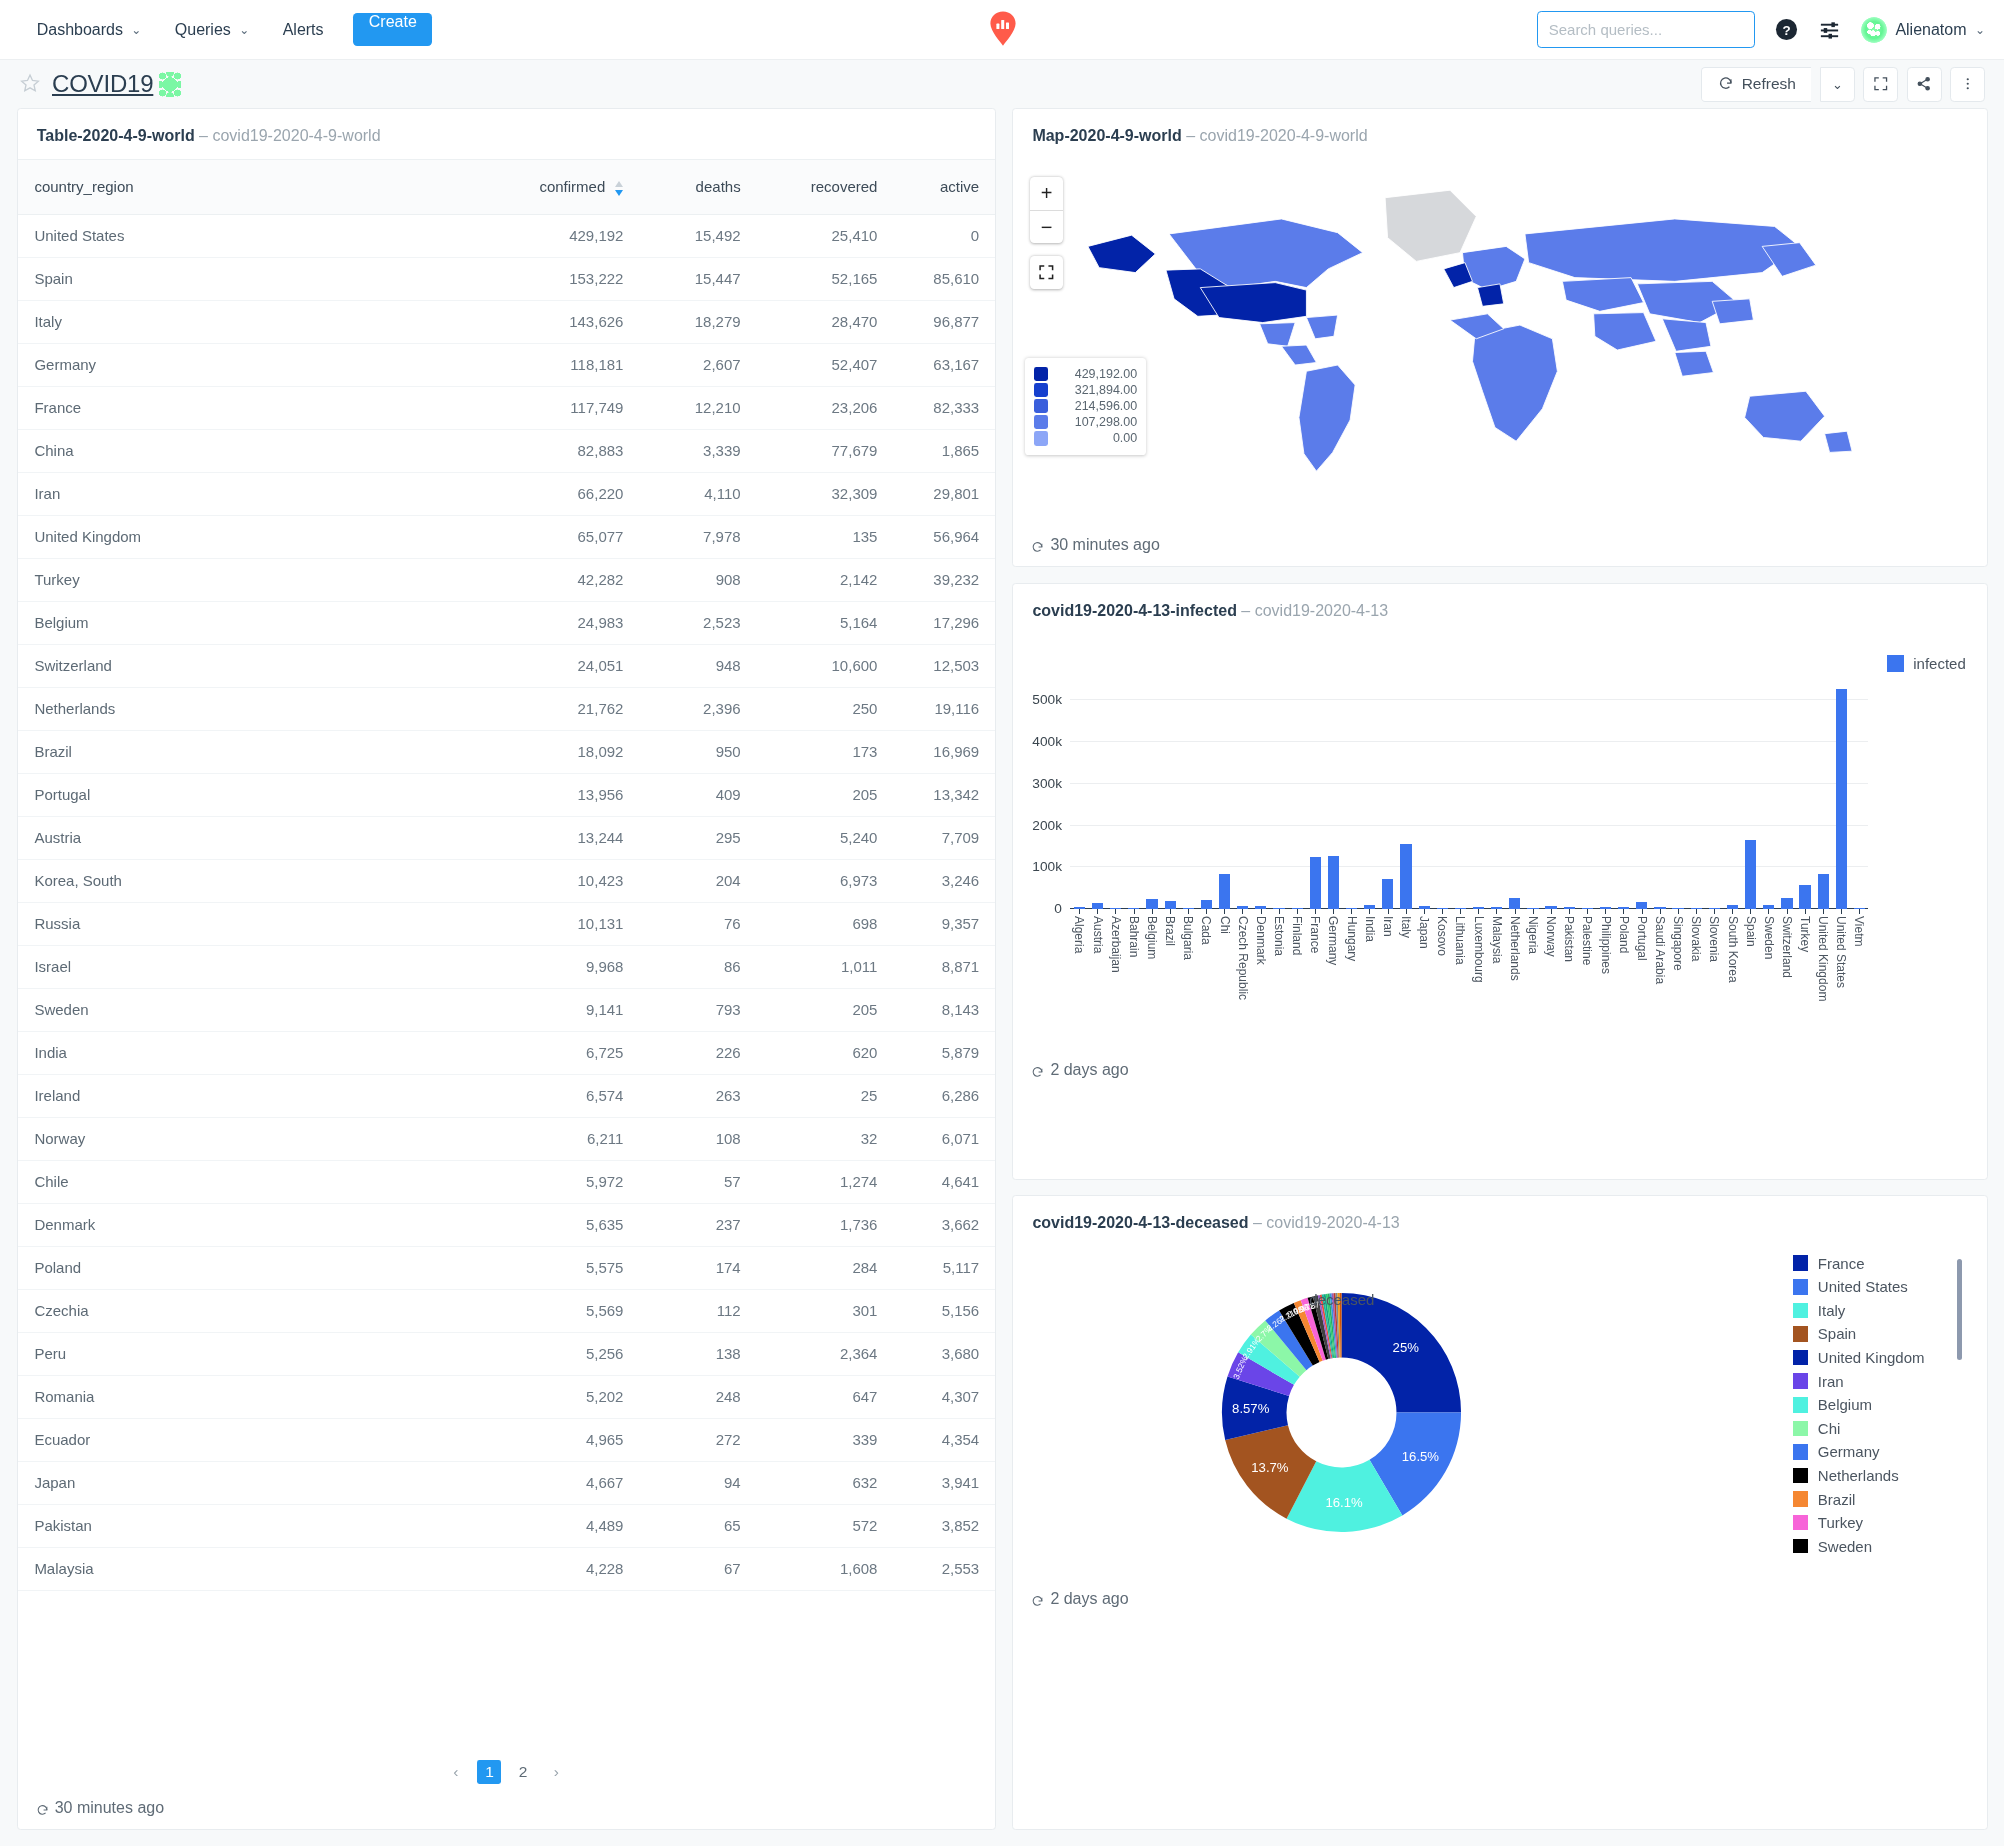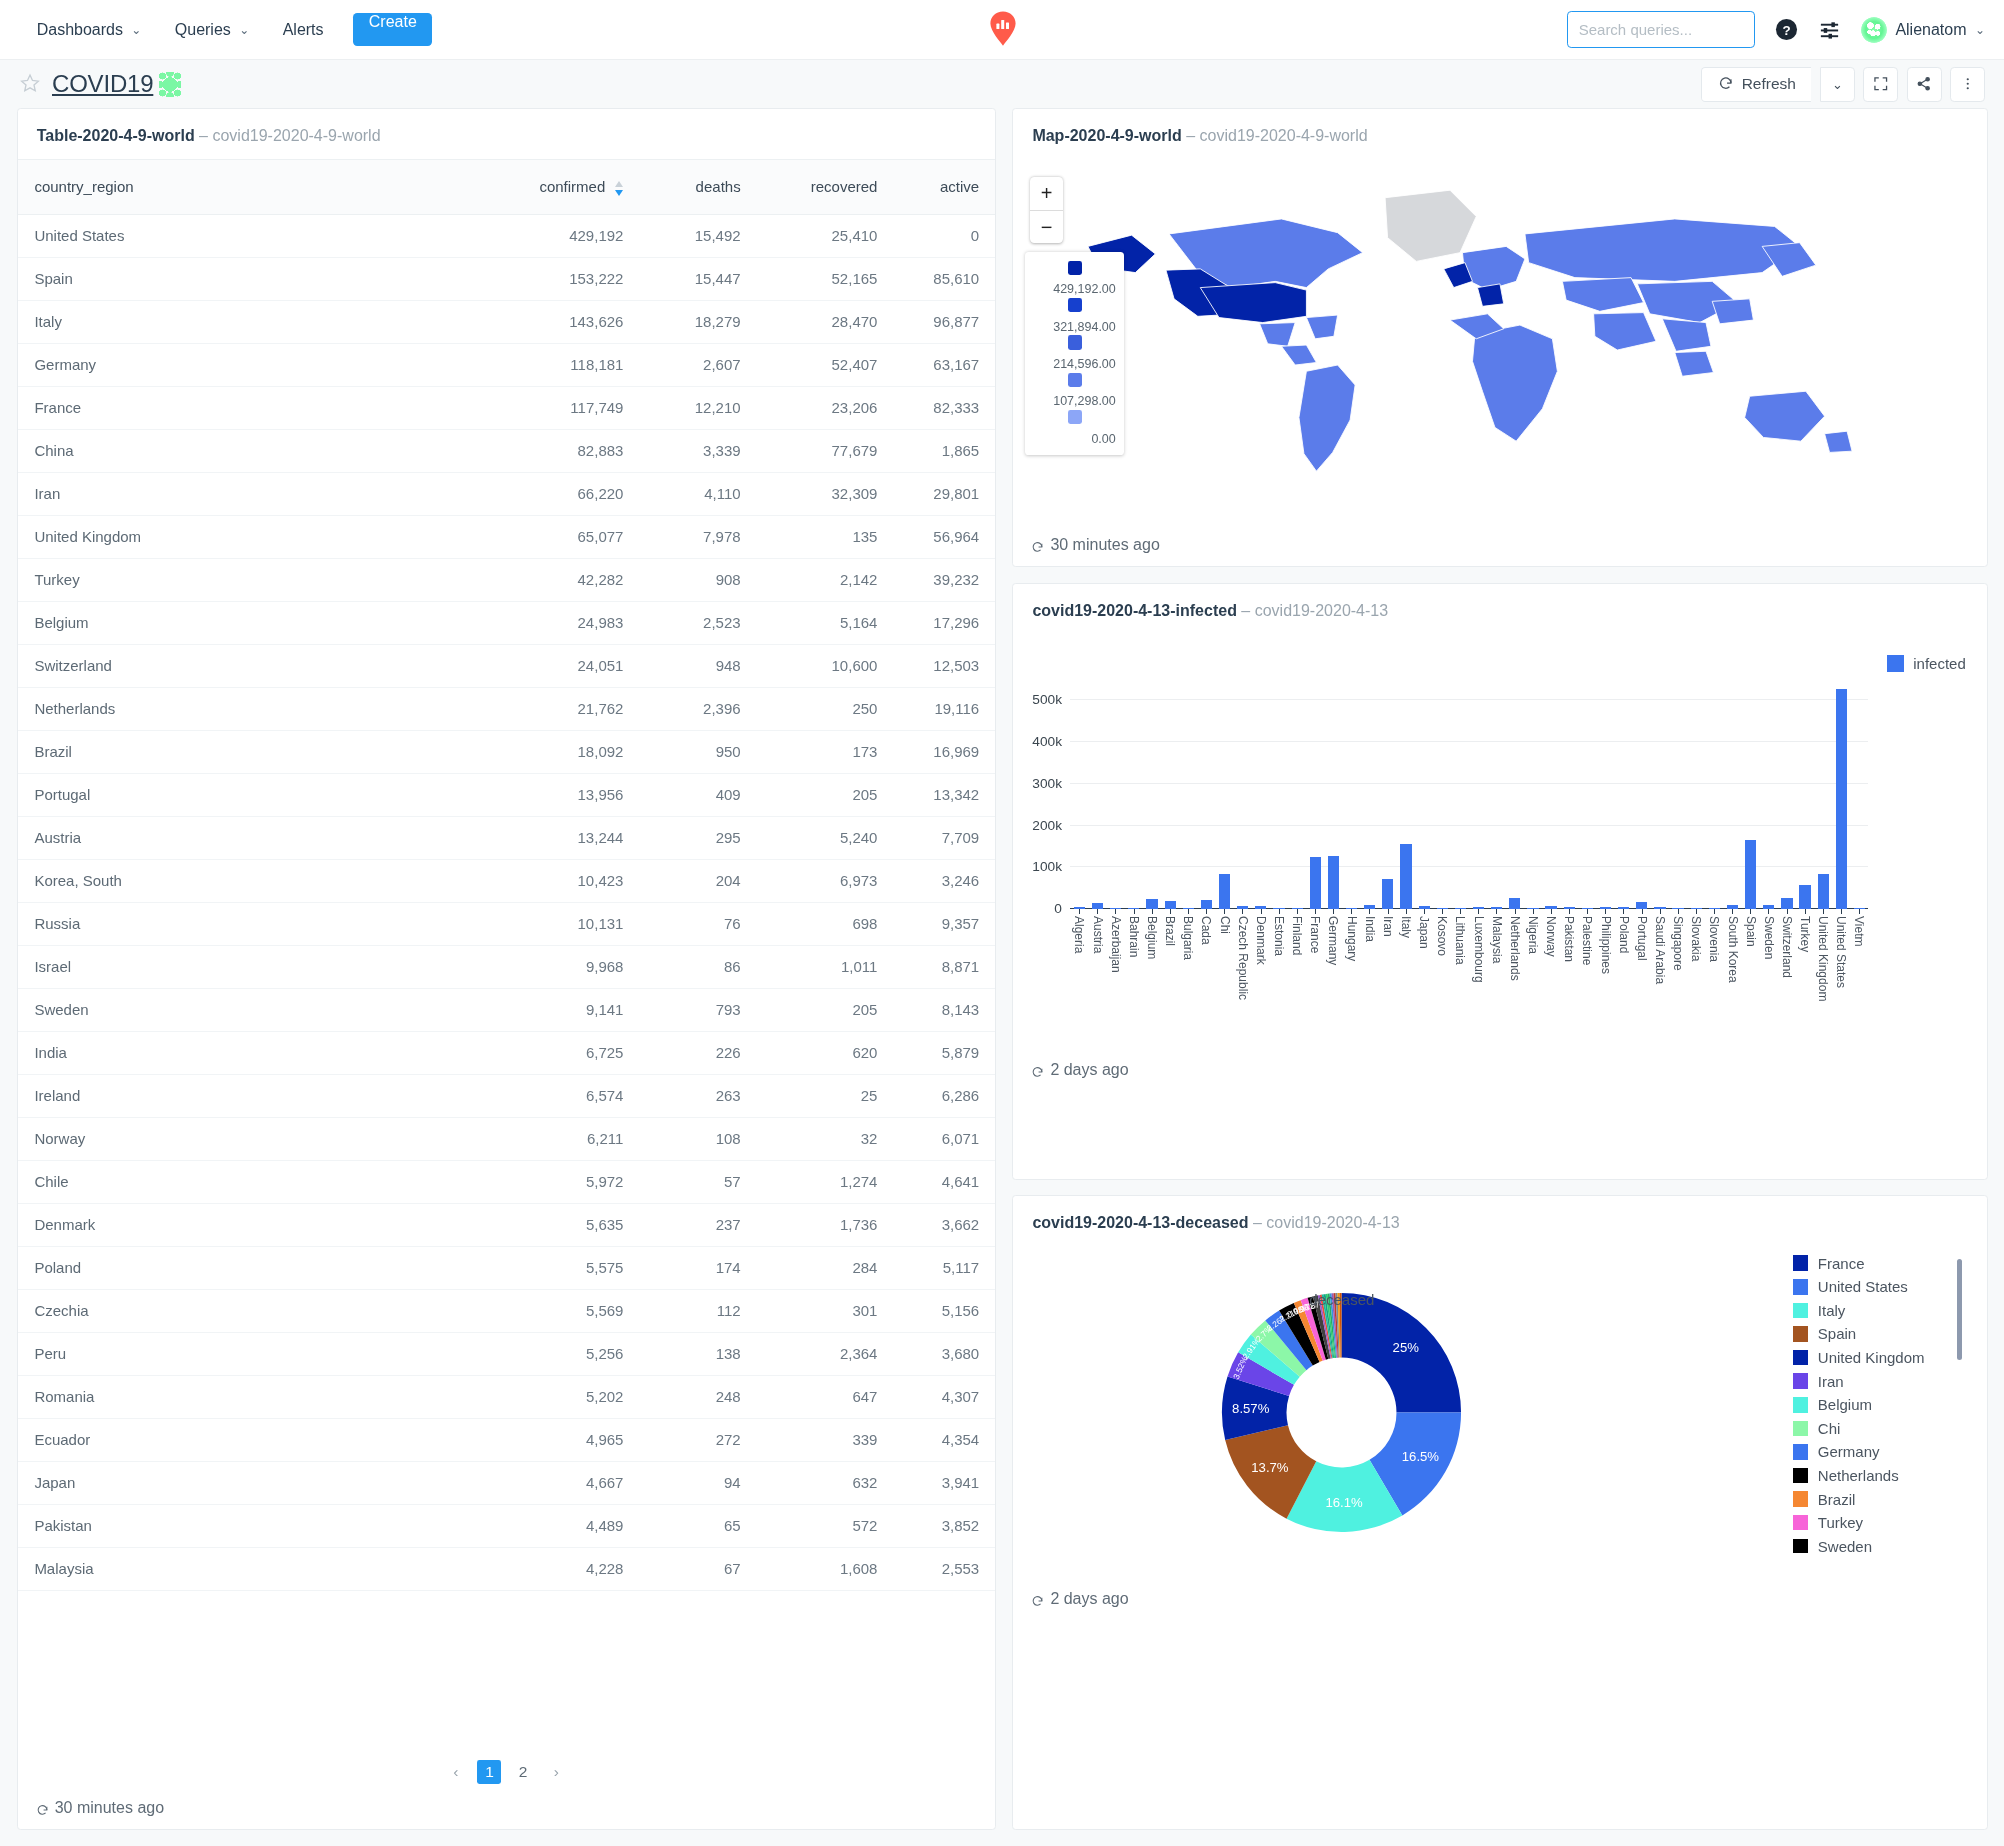--- a/index.html
+++ b/index.html
@@ -39,21 +39,21 @@
 
   .logo-wrap {
     position: absolute; left: 50%; transform: translateX(-50%);
     top: 8.4px;
   }
 
   .nav-right {
     margin-left: auto; display: flex; align-items: center; gap: 20px;
   }
   .search-box {
-    width: 188px; height: 37px;
+    width: 218px; height: 37px;
     border: 1.2px solid #2298f1; border-radius: 4.2px;
     display: flex; align-items: center; padding: 0 10.7px;
     background: #fff;
   }
   .search-box input {
     border: none; outline: none; flex: 1;
     font-size: 15px; color: #2b3e50;
     font-family: "Liberation Sans", sans-serif; background: transparent;
   }
   .search-box input::placeholder { color: #b4bdc4; }
@@ -168,21 +168,21 @@
   .map-full {
     position:absolute; left:16.7px; top:97px; width:33px;height:33px;
     background:#fff;border-radius:4.2px;box-shadow:0 0.6px 3px rgba(0,0,0,.3);
     display:flex;align-items:center;justify-content:center;cursor:pointer;
   }
   .map-legend {
     position:absolute; left:12px; bottom:72px;
     background:#fff; border-radius:3.6px; box-shadow:0 0.6px 3.6px rgba(0,0,0,.22);
     padding: 7.2px 8.4px;
   }
-  .legend-row { display:flex; align-items:center; gap: 7.2px; margin: 1.8px 0; flex-direction: column; }
+  .legend-row { display:flex; align-items:center; gap: 7.2px; margin: 1.8px 0; }
   .legend-sw { width:14.3px;height:14.3px;border-radius:2.4px; flex:none;}
   .legend-val { font-size:12.5px; color:#5a6670; width: 82px; text-align:right; }
   .world-svg { position:absolute; inset:0; }
 
   
   .bar-body { position: relative; height: 418px; padding: 18px 12px 0 12px; }
   .bar-legend { position:absolute; right: 21.5px; top: 21.5px; display:flex; align-items:center; gap:9.5px;}
   .bar-legend .sw { width: 16.7px; height: 16.7px; background:#3b75ef; }
   .bar-legend span { font-size: 15px; color: #4b5560; }
   .plot { position:absolute; left: 57px; right: 119px; top: 41px; bottom: 143px; }

